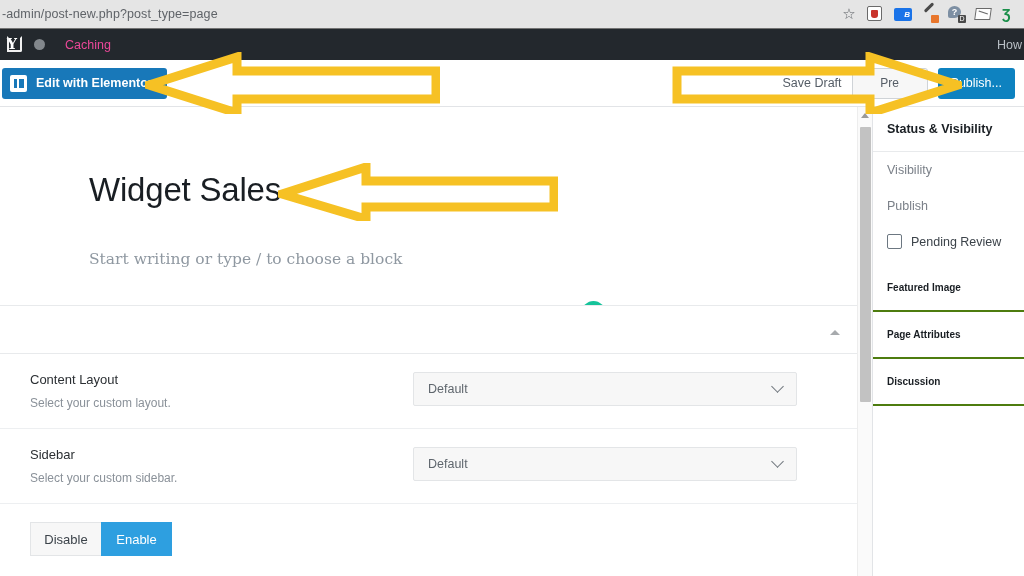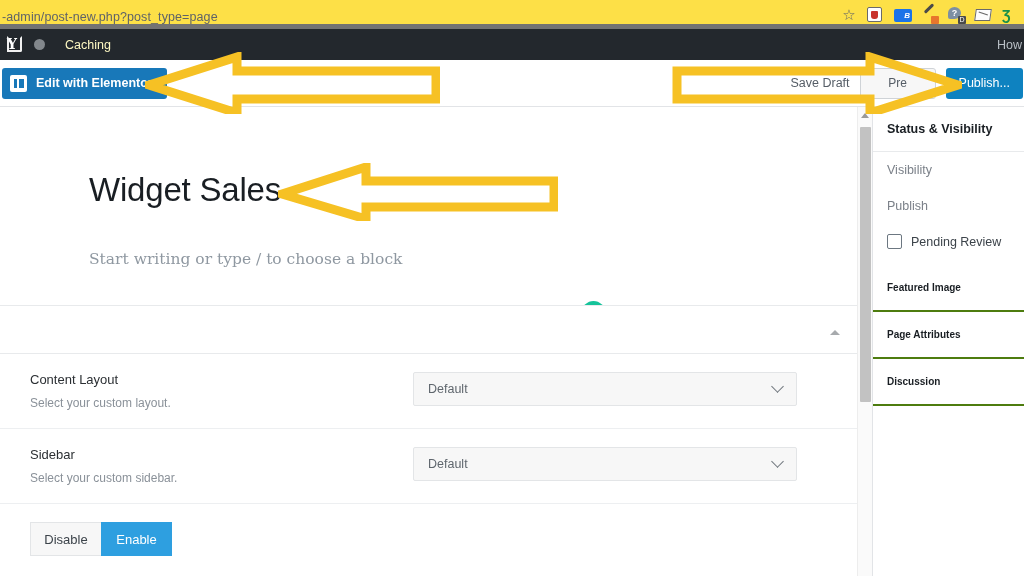--- a/index.html
+++ b/index.html
@@ -6,22 +6,22 @@
   html, body {
     width: 1024px; height: 576px;
     font-family: "Liberation Sans", sans-serif;
     background: #ffffff; overflow: hidden;
   }
   #root { position: relative; width: 1024px; height: 576px; }
 
   
   .browser-bar {
     position: absolute; left: 0; top: 0; width: 1024px; height: 29px;
-    background: #fde047; display: flex; align-items: flex-end;
-    border-bottom: 5px solid #737373;
+    background: #e5e5e5; display: flex; align-items: center;
+    border-bottom: 1px solid #737373;
   }
   .url-text {
     flex: 1; font-size: 12.5px; color: #5f6368; padding-left: 2px;
     white-space: nowrap; overflow: hidden; letter-spacing: .1px;
   }
   .chrome-icons { display: flex; align-items: center; gap: 9px; padding-right: 4px; }
   .ci { width: 18px; height: 18px; position: relative; flex: none; }
 
   .star {
     font-size: 15px; color: #5f6368; line-height: 18px; text-align: center;
@@ -90,21 +90,21 @@
   }
   .yoast-logo .box {
     position: absolute; left: 0; top: 0; width: 15px; height: 16px;
     border: 2px solid #f1f1f1; border-radius: 0 0 2px 0;
     border-top-color: transparent;
   }
   .ab-dot {
     width: 11px; height: 11px; border-radius: 50%; background: #82878c;
     margin-right: 20px; flex: none;
   }
-  .ab-item { color: #fef9c3; white-space: nowrap; }
+  .ab-item { color: #ec4899; white-space: nowrap; }
   .ab-right { margin-left: auto; padding-right: 2px; color: #b9bfc5; }
 
   
   .editor-header {
     position: absolute; left: 0; top: 60px; width: 1024px; height: 47px;
     background: #ffffff; border-bottom: 1px solid #e2e4e7;
     display: flex; align-items: center;
   }
   .elementor-btn {
     margin-left: 2px; height: 31px; background: #1878b9; color: #fff;
@@ -120,21 +120,21 @@
     content: ""; position: absolute; left: 4px; top: 4px;
     width: 2.5px; height: 9px; background: #1878b9;
   }
   .elem-icon:after {
     content: ""; position: absolute; left: 8.5px; top: 4px;
     width: 5px; height: 9px; background: #1878b9;
     box-shadow: 0 0 0 0 transparent;
   }
   .header-right {
     margin-left: auto; display: flex; align-items: center; gap: 10px;
-    padding-right: 4px;
+    padding-right: 12px;
   }
   .save-draft { font-size: 12.5px; color: #555d66; cursor: pointer; }
   .preview-btn {
     height: 31px; min-width: 76px; border: 1px solid #cfd3d7; background: #f7f7f7;
     border-radius: 3px; font-size: 12px; color: #555d66;
     display: flex; align-items: center; justify-content: center; cursor: pointer;
   }
   .publish-btn {
     height: 31px; background: #0e82c0; color: #fff; border-radius: 3px;
     padding: 0 13px; font-size: 12.5px; display: flex; align-items: center;

